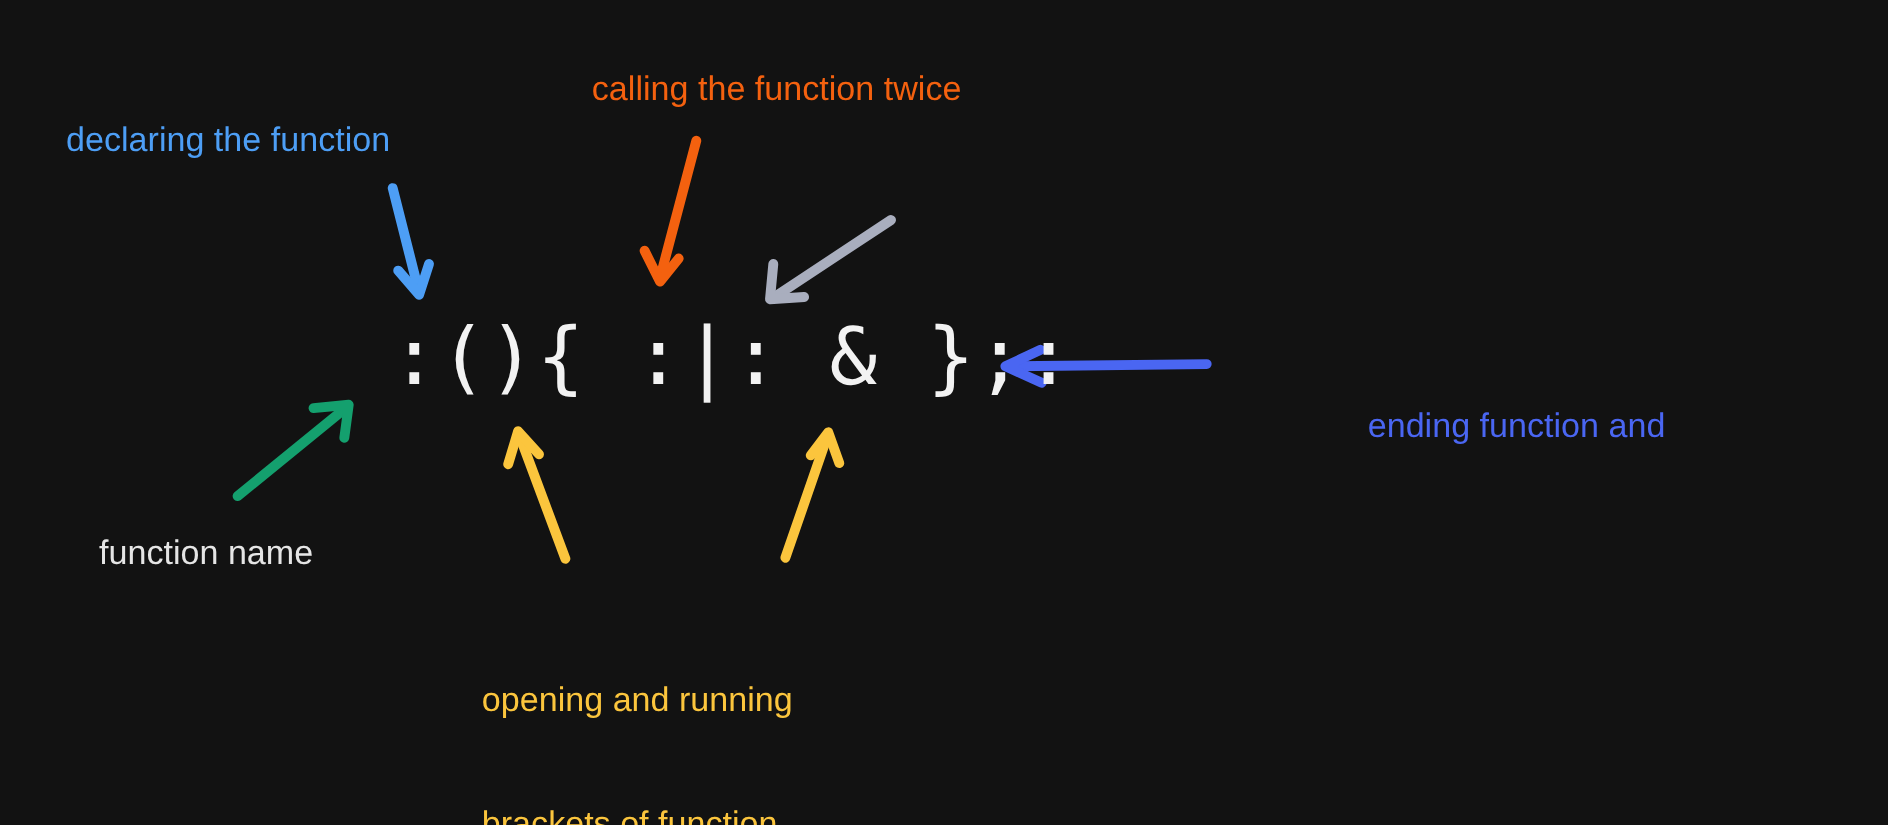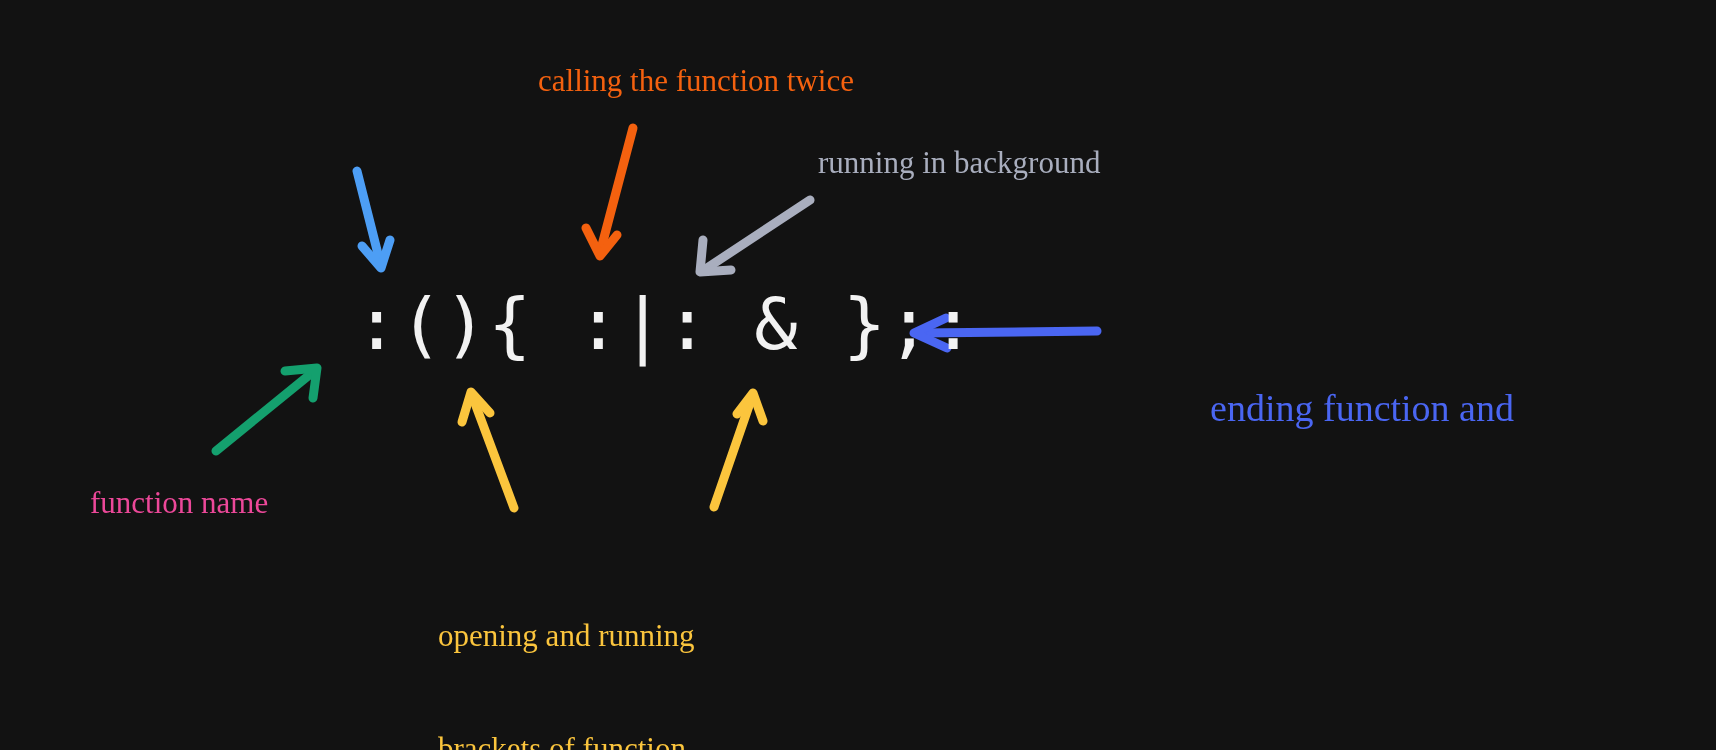--- a/index.html
+++ b/index.html
@@ -11,21 +11,21 @@
     position: relative;
     width: 1716px;
     height: 750px;
     background: #121212;
     overflow: hidden;
     font-family: "DejaVu Sans Mono", "Liberation Mono", monospace;
   }
   .lbl {
     position: absolute;
     white-space: pre;
-    font-family: Liberation Serif, serif;
+    font-family: Liberation Sans, sans-serif;
     letter-spacing: 0px;
     line-height: 1.22;
   }
   #code-line {
     position: absolute;
     left: 355px;
     top: 288px;
     font-family: "DejaVu Sans Mono", "Liberation Mono", monospace;
     font-size: 72px;
     color: #f2f2f2;
@@ -55,30 +55,30 @@
   }
   .lbl-running-bg {
     left: 818px;
     top: 144px;
     font-size: 31px;
     color: #a9aebe;
   }
   .lbl-ending {
     left: 1134px;
     top: 292px;
-    font-size: 38px;
+    font-size: 31px;
     color: #4a66f2;
     text-align: right;
     width: 380px;
   }
   .lbl-func-name {
     left: 90px;
     top: 484px;
     font-size: 31px;
-    color: #ec4899;
+    color: #e5e5e5;
   }
   .lbl-brackets {
     left: 438px;
     top: 541px;
     font-size: 31px;
     color: #fbc53d;
   }
 </style>
 </head>
 <body>
@@ -118,24 +118,24 @@
     </g>
 
     <g>
       <path d="M714,507 L751,400" stroke="#fbc53d" stroke-width="9" stroke-linecap="round" fill="none"></path>
       <path d="M737,414 L753,393 L763,421" stroke="#fbc53d" stroke-width="9" stroke-linecap="round" stroke-linejoin="round" fill="none"></path>
     </g>
   </svg>
 
   <div id="code-line">:(){ :|: &amp; };:</div>
 
+  <div class="lbl lbl-declaring">declaring the function</div>
 
   <div class="lbl lbl-calling-twice">calling the function twice</div>
 
-  <div class="lbl lbl-running-bg">running in background</div>
 
   <div class="lbl lbl-ending">
     <div>ending function and</div>
   </div>
 
   <div class="lbl lbl-func-name">function name</div>
 
   <div class="lbl lbl-brackets">
     <div>opening and running</div>
     <div>brackets of function</div>

